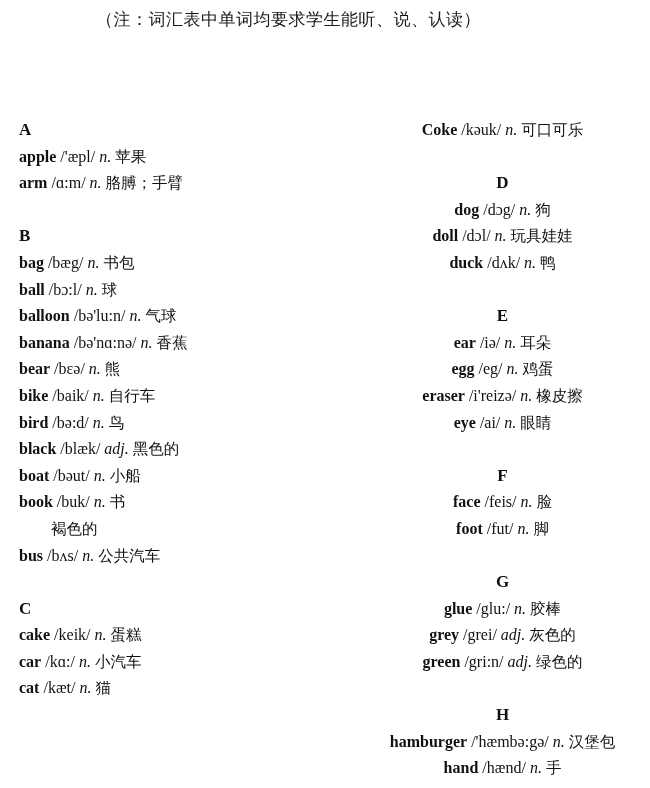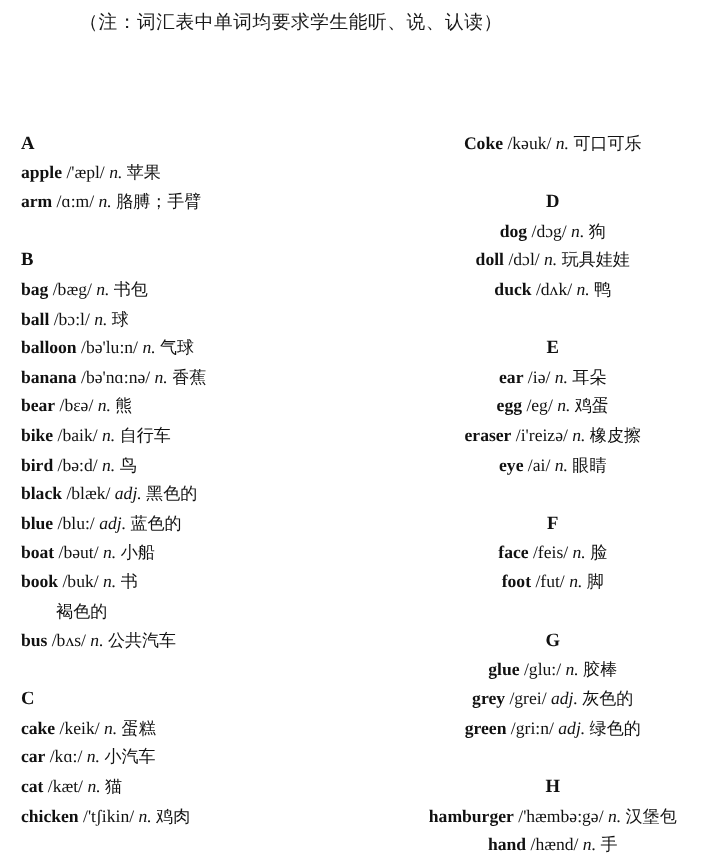--- a/index.html
+++ b/index.html
@@ -18,20 +18,21 @@
     .note {
       position: absolute;
       top: 8px;
       left: 0;
       width: 529px;
       text-align: center;
       font-family: "DejaVu Sans", "Liberation Sans", sans-serif;
       font-size: 17px;
       letter-spacing: 0.5px;
       color: #1a1a1a;
+      padding-left: 24px;
     }
     .column {
       position: absolute;
       top: 117px;
     }
     .col-left { left: 19px; width: 320px; }
     .col-right { left: 355px; width: 295px; text-align: center; }
     .section { margin: 0; padding: 0; }
     .letter {
       font-weight: bold;
@@ -128,26 +129,20 @@
       <span class="pos">n.</span>
       <span class="zh">鸟</span>
     </span>
     <span class="entry">
       <span class="word">black</span>
       <span class="ipa">/blæk/</span>
       <span class="pos">adj.</span>
       <span class="zh">黑色的</span>
     </span>
     <span class="entry">
-      <span class="word">blue</span>
-      <span class="ipa">/blu:/</span>
-      <span class="pos">adj.</span>
-      <span class="zh">蓝色的</span>
-    </span>
-    <span class="entry">
       <span class="word">boat</span>
       <span class="ipa">/bəut/</span>
       <span class="pos">n.</span>
       <span class="zh">小船</span>
     </span>
     <span class="entry">
       <span class="word">book</span>
       <span class="ipa">/buk/</span>
       <span class="pos">n.</span>
       <span class="zh">书</span>
@@ -177,26 +172,20 @@
       <span class="word">car</span>
       <span class="ipa">/kɑ:/</span>
       <span class="pos">n.</span>
       <span class="zh">小汽车</span>
     </span>
     <span class="entry">
       <span class="word">cat</span>
       <span class="ipa">/kæt/</span>
       <span class="pos">n.</span>
       <span class="zh">猫</span>
-    </span>
-    <span class="entry">
-      <span class="word">chicken</span>
-      <span class="ipa">/'tʃikin/</span>
-      <span class="pos">n.</span>
-      <span class="zh">鸡肉</span>
     </span>
   </div>
 </div>
 
 <div class="column col-right">
 
   <div class="section">
     <span class="entry">
       <span class="word">Coke</span>
       <span class="ipa">/kəuk/</span>

